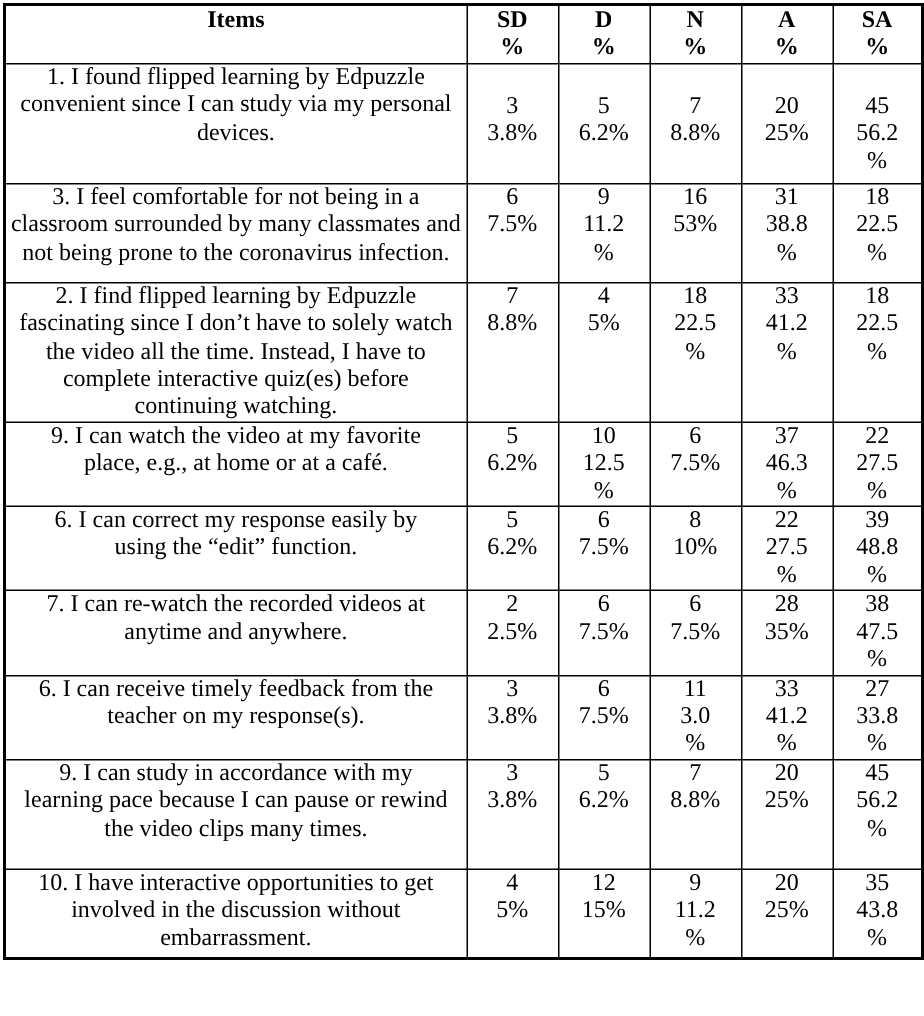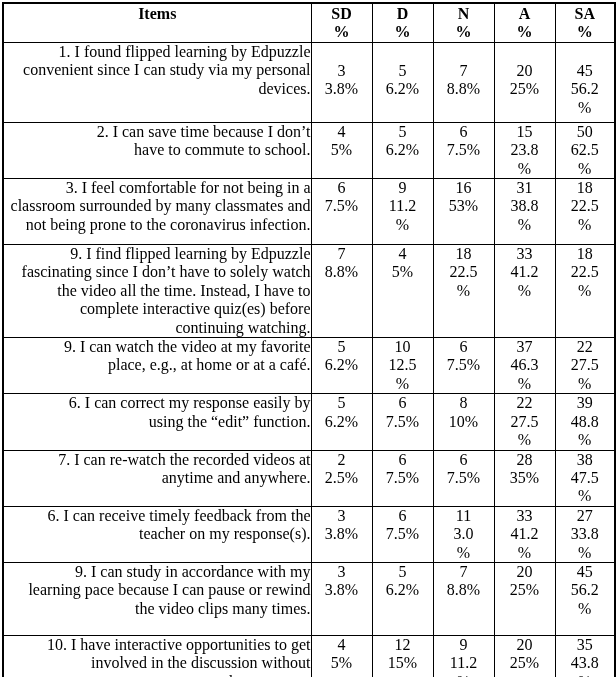--- a/index.html
+++ b/index.html
@@ -30,21 +30,21 @@
     padding: 0;
     overflow: hidden;
   }
   table.survey th {
     font-weight: bold;
     text-align: center;
     white-space: pre-line;
     padding-top: 1px;
   }
   td.item {
-    text-align: right;
+    text-align: center;
     white-space: pre-line;
     padding: 1px 4px 0 6px;
   }
   td.val {
     text-align: center;
     white-space: pre-line;
     padding-top: 1px;
   }
   tr.pad-data td.val {
     padding-top: 19px;
@@ -88,56 +88,40 @@
         <td class="val">5
 6.2%</td>
         <td class="val">7
 8.8%</td>
         <td class="val">20
 25%</td>
         <td class="val">45
 56.2
 %</td>
       </tr>
-      <tr style="height:55px">
-        <td class="item">2. I can save time because I don’t
-have to commute to school.</td>
-        <td class="val">4
-5%</td>
-        <td class="val">5
-6.2%</td>
-        <td class="val">6
-7.5%</td>
-        <td class="val">15
-23.8
-%</td>
-        <td class="val">50
-62.5
-%</td>
-      </tr>
       <tr style="height:66px">
         <td class="item">3. I feel comfortable for not being in a
 classroom surrounded by many classmates and
 not being prone to the coronavirus infection.</td>
         <td class="val">6
 7.5%</td>
         <td class="val">9
 11.2
 %</td>
         <td class="val">16
 53%</td>
         <td class="val">31
 38.8
 %</td>
         <td class="val">18
 22.5
 %</td>
       </tr>
       <tr style="height:90px">
-        <td class="item">9. I find flipped learning by Edpuzzle
+        <td class="item">2. I find flipped learning by Edpuzzle
 fascinating since I don’t have to solely watch
 the video all the time. Instead, I have to
 complete interactive quiz(es) before
 continuing watching.</td>
         <td class="val">7
 8.8%</td>
         <td class="val">4
 5%</td>
         <td class="val">18
 22.5

